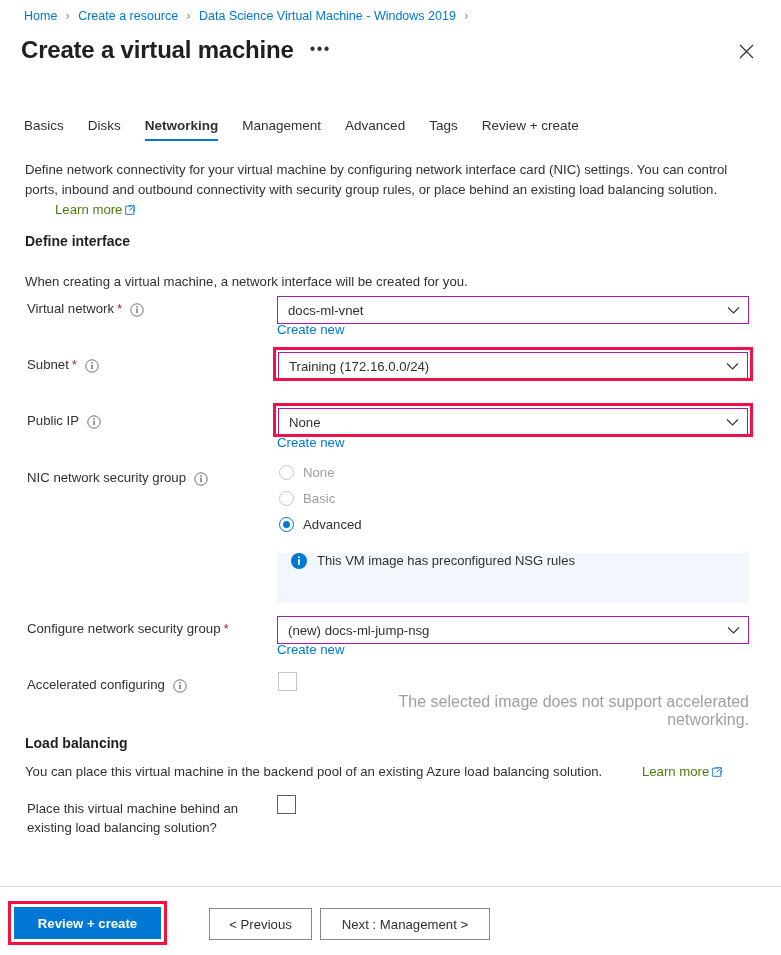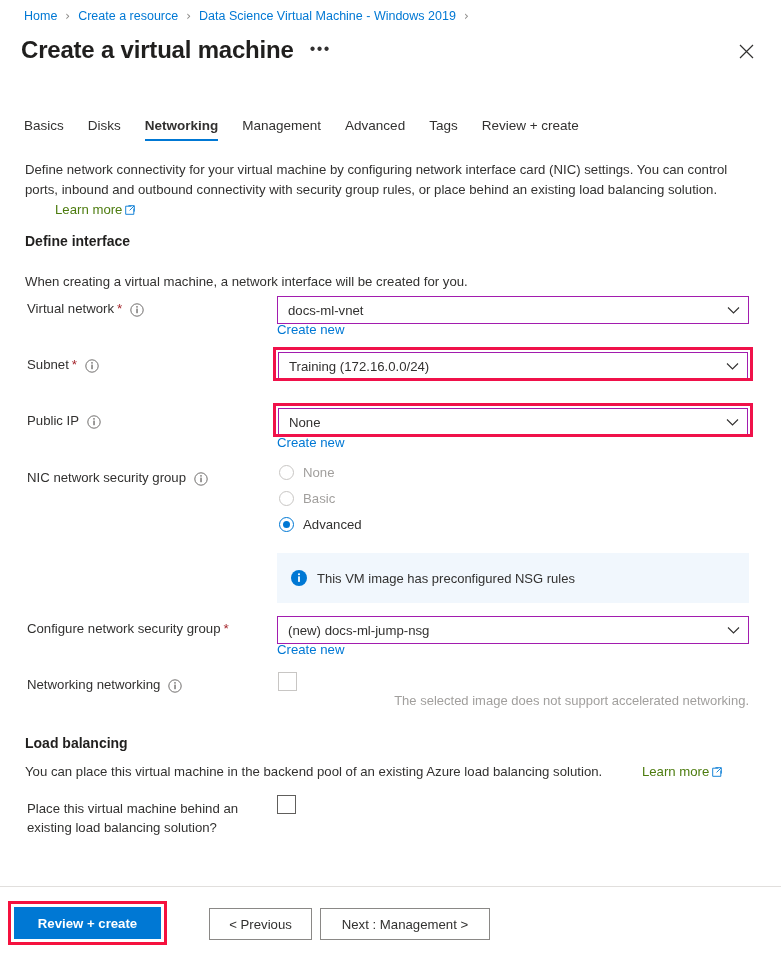--- a/index.html
+++ b/index.html
@@ -134,33 +134,33 @@
   .radio.disabled { border-color: #c8c6c4; }
   .radio.checked { border: 1px solid #0078d4; }
   .radio.checked::after {
     content:""; width: 7px; height: 7px; border-radius: 50%; background: #0078d4;
   }
   .radio-lbl.disabled { color: #a19f9d; }
 
   
   .banner {
     position: absolute; background: #f1f7fd;
-    display: flex; align-items: center; padding: 0 14px;
+    display: flex; padding: 0 14px;
     font-size: 13px; color: #323130;
   }
   .banner-ico { margin-right: 10px; flex: none; display:flex; }
 
   
   .cbx {
     position: absolute; width: 19px; height: 19px;
     border: 1px solid #605e5c; background: #fff; cursor: pointer;
   }
   .cbx.disabled { border-color: #c8c6c4; background:#fff; }
   .muted-note {
-    position: absolute; font-size: 13px; color: #a19f9d; text-align: right;
+    position: absolute; font-size: 16px; color: #a19f9d; text-align: right;
   }
 
   
   .footer-rule {
     position: absolute; left: 0; right: 0; top: 886px;
     height: 1px; background: #e1dfdd;
   }
   .btn {
     position: absolute; height: 32px; display: flex; align-items: center;
     justify-content: center; font-size: 13.2px; cursor: pointer;
@@ -329,21 +329,21 @@
     <span>(new) docs-ml-jump-nsg</span>
     <span class="chev">
         <svg width="13" height="9" viewBox="0 0 13 9">
           <path d="M1 1.5 L6.5 7 L12 1.5" stroke="#323130" stroke-width="1.1" fill="none"></path>
         </svg>
       </span>
   </div>
   <div class="sublink" style="left:277px; top:642px;">Create new</div>
 
   <div class="lbl" style="left:27px; top:677px;">
-    <span>Networking networking</span>
+    <span>Accelerated configuring</span>
     <span class="info-ico">
       <svg width="14" height="14" viewBox="0 0 14 14">
           <circle cx="7" cy="7" r="6.2" stroke="#605e5c" stroke-width="0.9" fill="none"></circle>
           <circle cx="7" cy="3.9" r="0.78" fill="#605e5c"></circle>
           <rect x="6.4" y="5.6" width="1.25" height="4.6" fill="#605e5c"></rect>
         </svg>
     </span>
   </div>
   <div class="cbx disabled" style="left:278px; top:672px;"></div>
   <div class="muted-note" style="left:349px; top:693px; width:400px;">The selected image does not support accelerated networking.</div>

